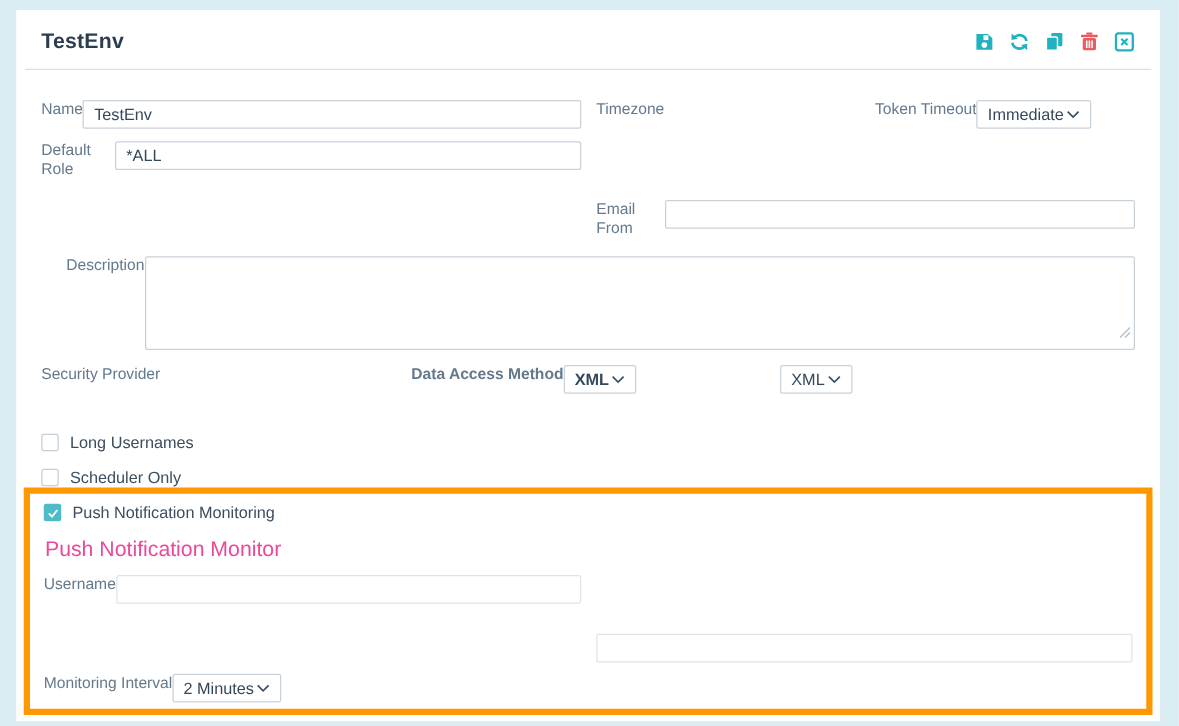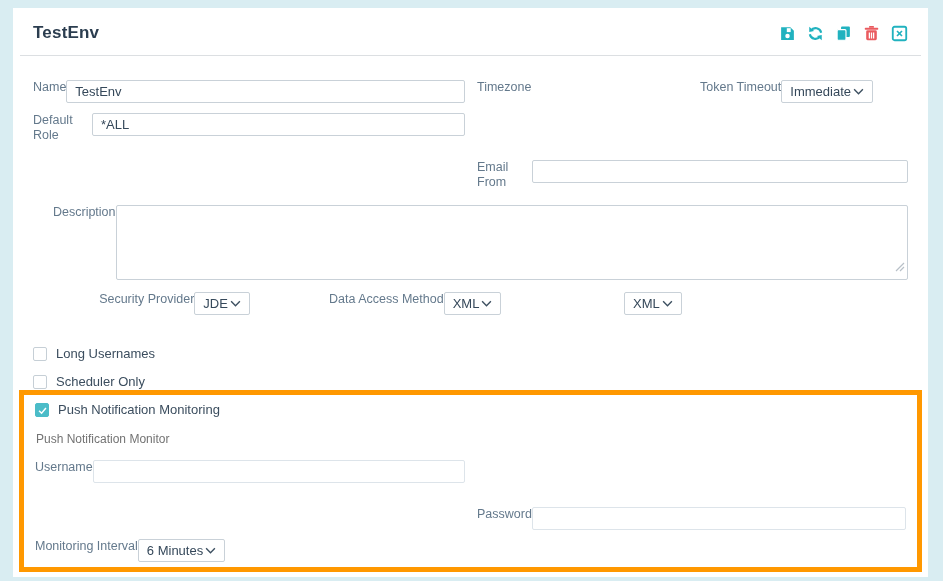--- a/index.html
+++ b/index.html
@@ -51,22 +51,22 @@
   .ta-wrap { position: relative; width: 100%; }
   textarea.desc {
     width: 100%; height: 75px; resize: none; padding: 5px 8px; display: block;
   }
   .grip { position: absolute; right: 3px; bottom: 4px; }
 
   .w-name { width: 432px; }
   .w-tz   { width: 175px; }
   .w-tt   { width: 208px; }
   .w-half { flex: 1; margin-top: 47px; }
-  .w-t1 { width: 283px; justify-content: center; }
-  .w-t2 { width: 282px; }
+  .w-t1 { width: 283px; }
+  .w-t2 { width: 282px; font-weight: bold; }
   .w-t3 { width: 283px; }
   .gap12 { margin-right: 12px; }
   .gap13 { margin-right: 13px; }
   .gap48 { margin-right: 48px; text-align: center; }
 
   .cb-section { margin-top: 31px; }
   .cb-row { display: flex; align-items: flex-end; margin-bottom: 13px; }
   .cb-row:last-child { margin-bottom: 0; }
   .cb {
     width: 14px; height: 14px; border: 1px solid #c6cfd6; border-radius: 2px;
@@ -75,21 +75,21 @@
   }
   .cb.checked { background: #4bbcc8; border-color: #4bbcc8; }
   .cb-label { font-size: 13px; color: #3b4d5e; }
 
   .orange-box {
     margin: 1px -14px 0;
     border: 5px solid #ff9800;
     padding: 7px 11px 5px;
   }
   .pm-heading {
-    font-size: 12px; color: #737373; margin: 13px 0 0 1px; line-height: 19px;
+    font-size: 17px; color: #ec4899; margin: 13px 0 0 1px; line-height: 19px;
     font-weight: 400;
   }
   .orange-box .row { margin-top: 11px; margin-bottom: 0; }
 </style>
 </head>
 <body>
 
 <div class="card">
 
   <div class="card-header">
@@ -183,28 +183,20 @@
                 <path d="M1 9 L9 1 M5 9 L9 5" stroke="#b8c0c8" stroke-width="1.2" fill="none"></path>
               </svg>
           </span>
         </div>
       </div>
     </div>
 
     <div class="row">
       <div class="fg w-t1 gap13">
         <span class="lbl">Security Provider</span>
-        <div class="selectbox">
-          <span>JDE</span>
-          <span class="chev">
-            <svg width="15" height="15" viewBox="0 0 24 24">
-                <path d="M5 8.5 L12 15.5 L19 8.5" fill="none" stroke="#3c4f60" stroke-width="2.2"></path>
-              </svg>
-          </span>
-        </div>
       </div>
       <div class="fg w-t2 gap13">
         <span class="lbl">Data Access Method</span>
         <div class="selectbox">
           <span>XML</span>
           <span class="chev">
             <svg width="15" height="15" viewBox="0 0 24 24">
                 <path d="M5 8.5 L12 15.5 L19 8.5" fill="none" stroke="#3c4f60" stroke-width="2.2"></path>
               </svg>
           </span>
@@ -244,30 +236,29 @@
       </div>
 
       <div class="pm-heading">Push Notification Monitor</div>
 
       <div class="row">
         <div class="fg gap12" style="width:430px;justify-content:center;">
           <span class="lbl">Username</span>
           <input class="input lite" type="text" value="" style="">
         </div>
         <div class="fg w-half">
-          <span class="lbl">Password</span>
           <input class="input lite" type="password" value="" style="">
         </div>
       </div>
 
       <div class="row" style="margin-top:9px;">
         <div class="fg" style="width:430px;">
           <span class="lbl">Monitoring Interval</span>
           <div class="selectbox">
-            <span>6 Minutes</span>
+            <span>2 Minutes</span>
             <span class="chev">
               <svg width="15" height="15" viewBox="0 0 24 24">
                   <path d="M5 8.5 L12 15.5 L19 8.5" fill="none" stroke="#3c4f60" stroke-width="2.2"></path>
                 </svg>
             </span>
           </div>
         </div>
       </div>
     </div>
 

